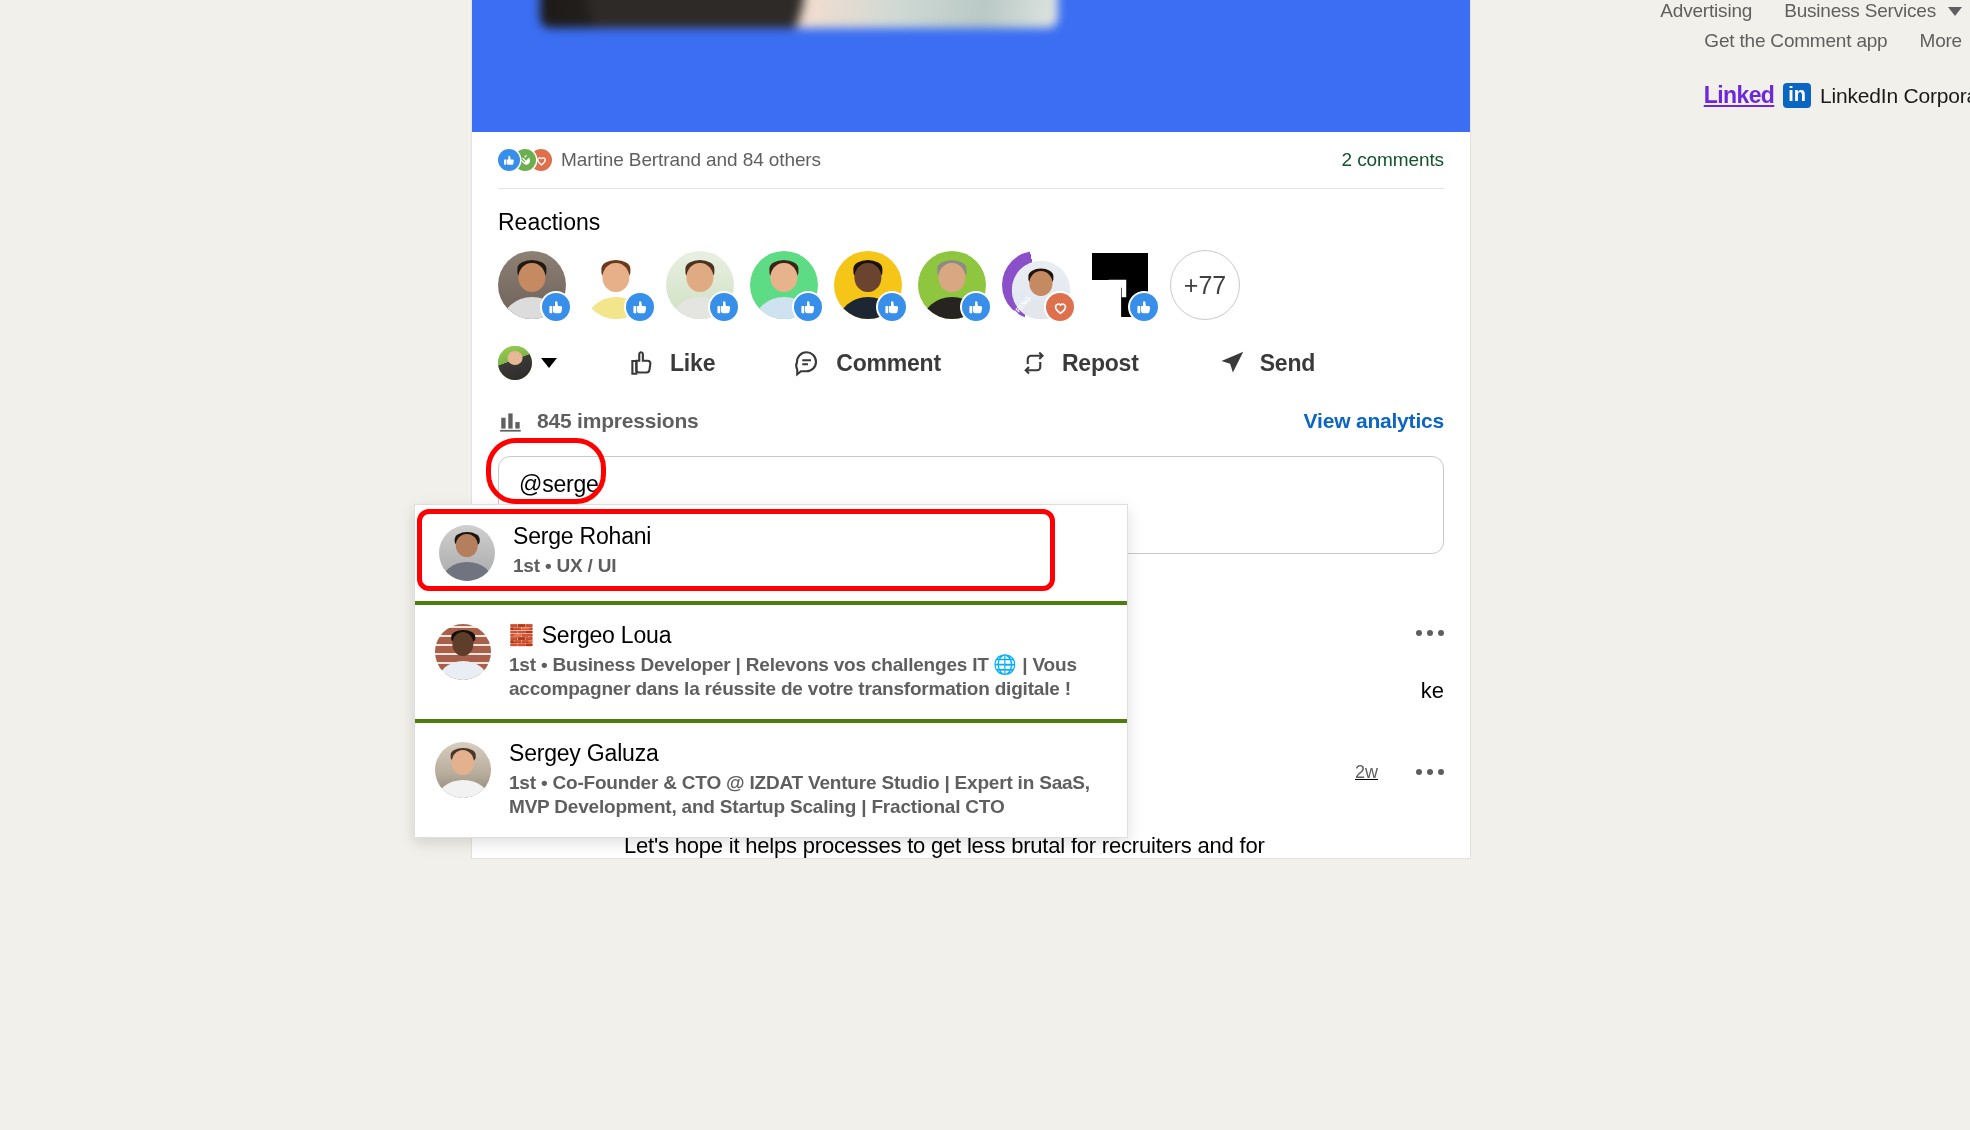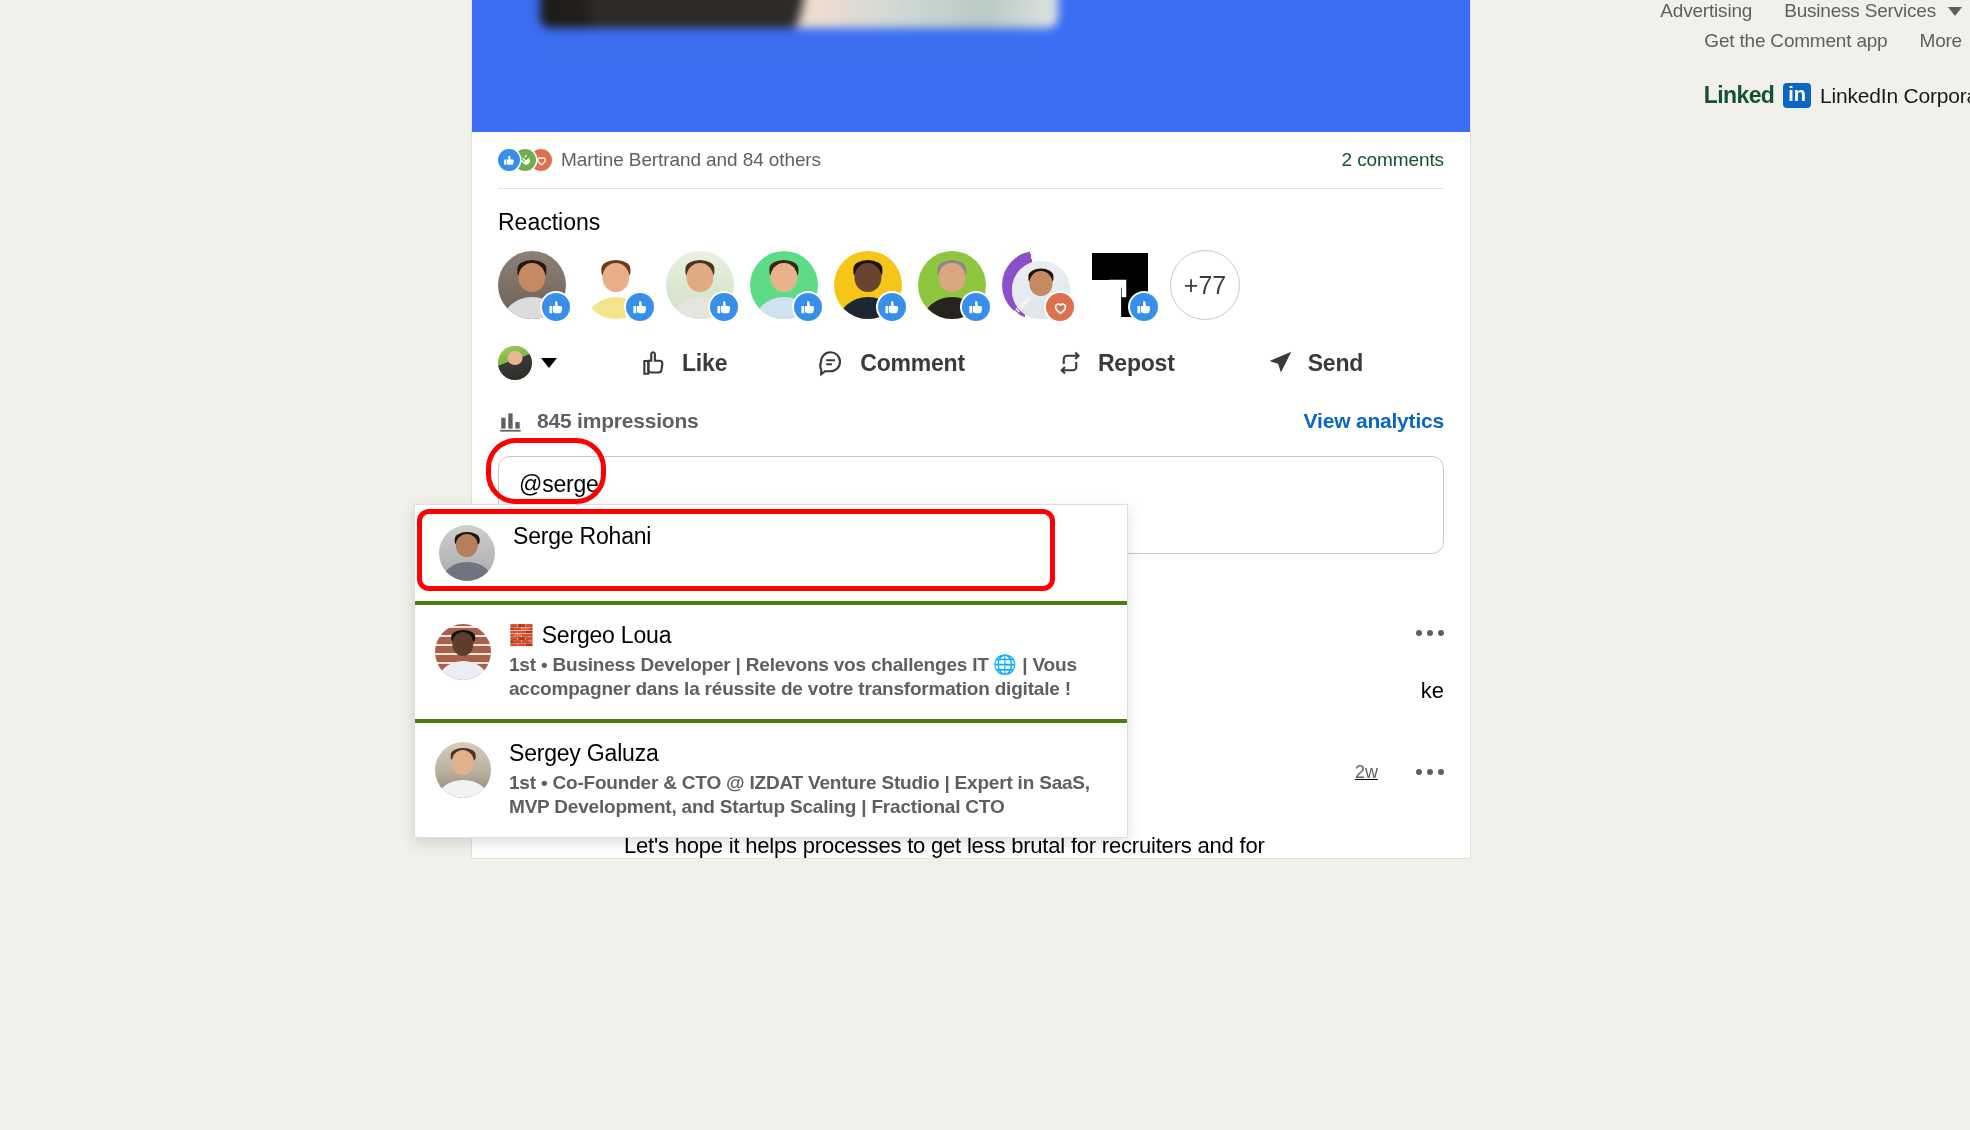--- a/index.html
+++ b/index.html
@@ -228,21 +228,21 @@
     font-weight: 700;
     transform: rotate(-48deg);
     letter-spacing: 0.3px;
   }
 
   
   .action-bar {
     display: flex;
     align-items: center;
     padding: 22px 26px 0 26px;
-    gap: 16px;
+    gap: 4px;
   }
   .me-chip {
     display: flex;
     align-items: center;
     gap: 9px;
     margin-right: 52px;
   }
   .me-avatar {
     width: 34px;
     height: 34px;
@@ -546,22 +546,23 @@
     right: -110px;
     top: 82px;
     display: flex;
     align-items: center;
     gap: 9px;
     white-space: nowrap;
   }
   .li-word {
     font-size: 23px;
     font-weight: 700;
-    color: #14532d;
+    color: #6d28d9;
     letter-spacing: -0.6px;
+    text-decoration: underline;
   }
   .li-box {
     background: #0a66c2;
     color: #ffffff;
     font-size: 20px;
     font-weight: 700;
     border-radius: 4px;
     padding: 1px 5px 3px 5px;
     line-height: 1.05;
   }
@@ -849,20 +850,21 @@
       <div class="m-avatar">
         <div style="position:absolute;inset:0;background:linear-gradient(180deg,#cfcfcf 0%,#a9a9a9 100%)"></div>
         <div style="position:absolute;left:50%;top:12%;width:44%;height:26%;transform:translateX(-50%);border-radius:50% 50% 30% 30%;background:#1c1511"></div>
         <div style="position:absolute;left:50%;top:16%;width:40%;height:42%;transform:translateX(-50%);border-radius:50%;background:#b57e5c"></div>
         <div style="position:absolute;left:50%;bottom:-20%;width:92%;height:54%;transform:translateX(-50%);border-radius:50% 50% 0 0/70% 70% 0 0;background:#6f7480"></div>
       </div>
       <div class="m-body">
         <div class="m-name">
           <span>Serge Rohani</span>
         </div>
+        <div class="m-sub">1st • UX / UI</div>
       </div>
     </div>
 
     <div class="mention-item">
       <div class="m-avatar">
         <div style="position:absolute;inset:0;background:repeating-linear-gradient(0deg,#a8604a 0 7px,#f0e6dd 7px 9px),repeating-linear-gradient(90deg,rgba(240,230,221,0) 0 18px,#f0e6dd 18px 20px)"></div>
         <div style="position:absolute;left:50%;top:10%;width:42%;height:24%;transform:translateX(-50%);border-radius:50% 50% 30% 30%;background:#14100c"></div>
         <div style="position:absolute;left:50%;top:14%;width:38%;height:44%;transform:translateX(-50%);border-radius:50%;background:#5e3d2a"></div>
         <div style="position:absolute;left:50%;bottom:-22%;width:92%;height:56%;transform:translateX(-50%);border-radius:50% 50% 0 0/70% 70% 0 0;background:#e8eef3"></div>
       </div>

